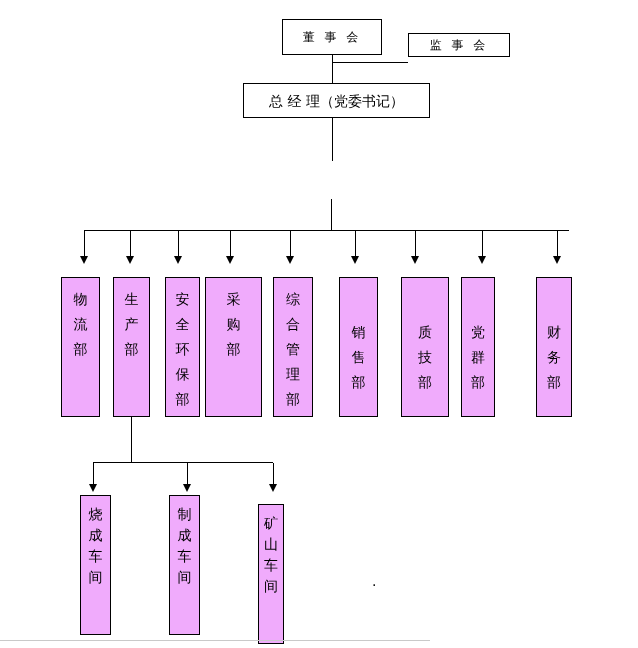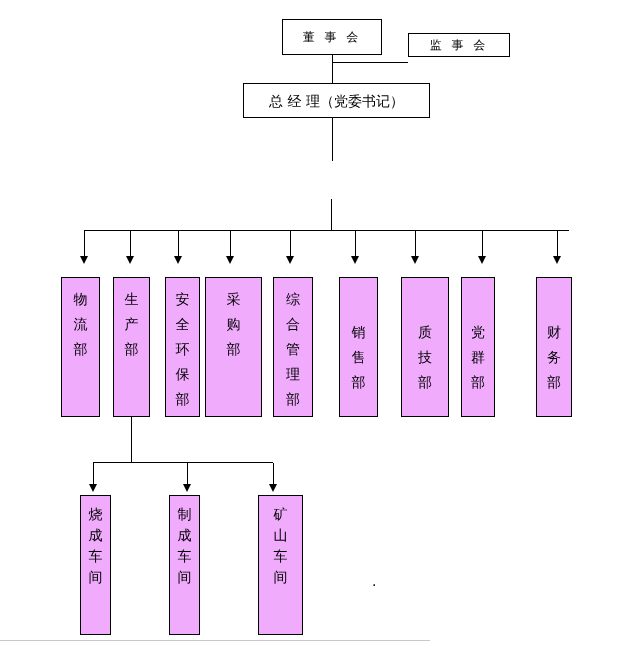--- a/index.html
+++ b/index.html
@@ -44,21 +44,21 @@
   .d4 { left:205px; width:57px; }
   .d5 { left:273px; width:40px; }
   .d6 { left:339px; width:39px; }
   .d7 { left:401px; width:48px; }
   .d8 { left:461px; width:34px; }
   .d9 { left:536px; width:36px; }
 
   .wbox { top:495px; height:140px; }
   .w1 { left:80px;  width:31px; }
   .w2 { left:169px; width:31px; }
-  .w3 { left:258px; width:45px; }
+  .w3 { left:258px; width:26px;margin-top:9px; }
   .wbox .vtext { padding-top:8px; line-height:21px; }
 
   
   .line { position:absolute; background:#000; }
   .vline { width:1px; }
   .hline { height:1px; }
   .c-board-gm   { left:332px; top:55px;  height:28px; }
   .c-supervisory{ left:332px; top:62px;  width:76px;  }
   .c-gm-exec    { left:332px; top:118px; height:43px; }
   .c-exec-bus   { left:331px; top:199px; height:32px; }

